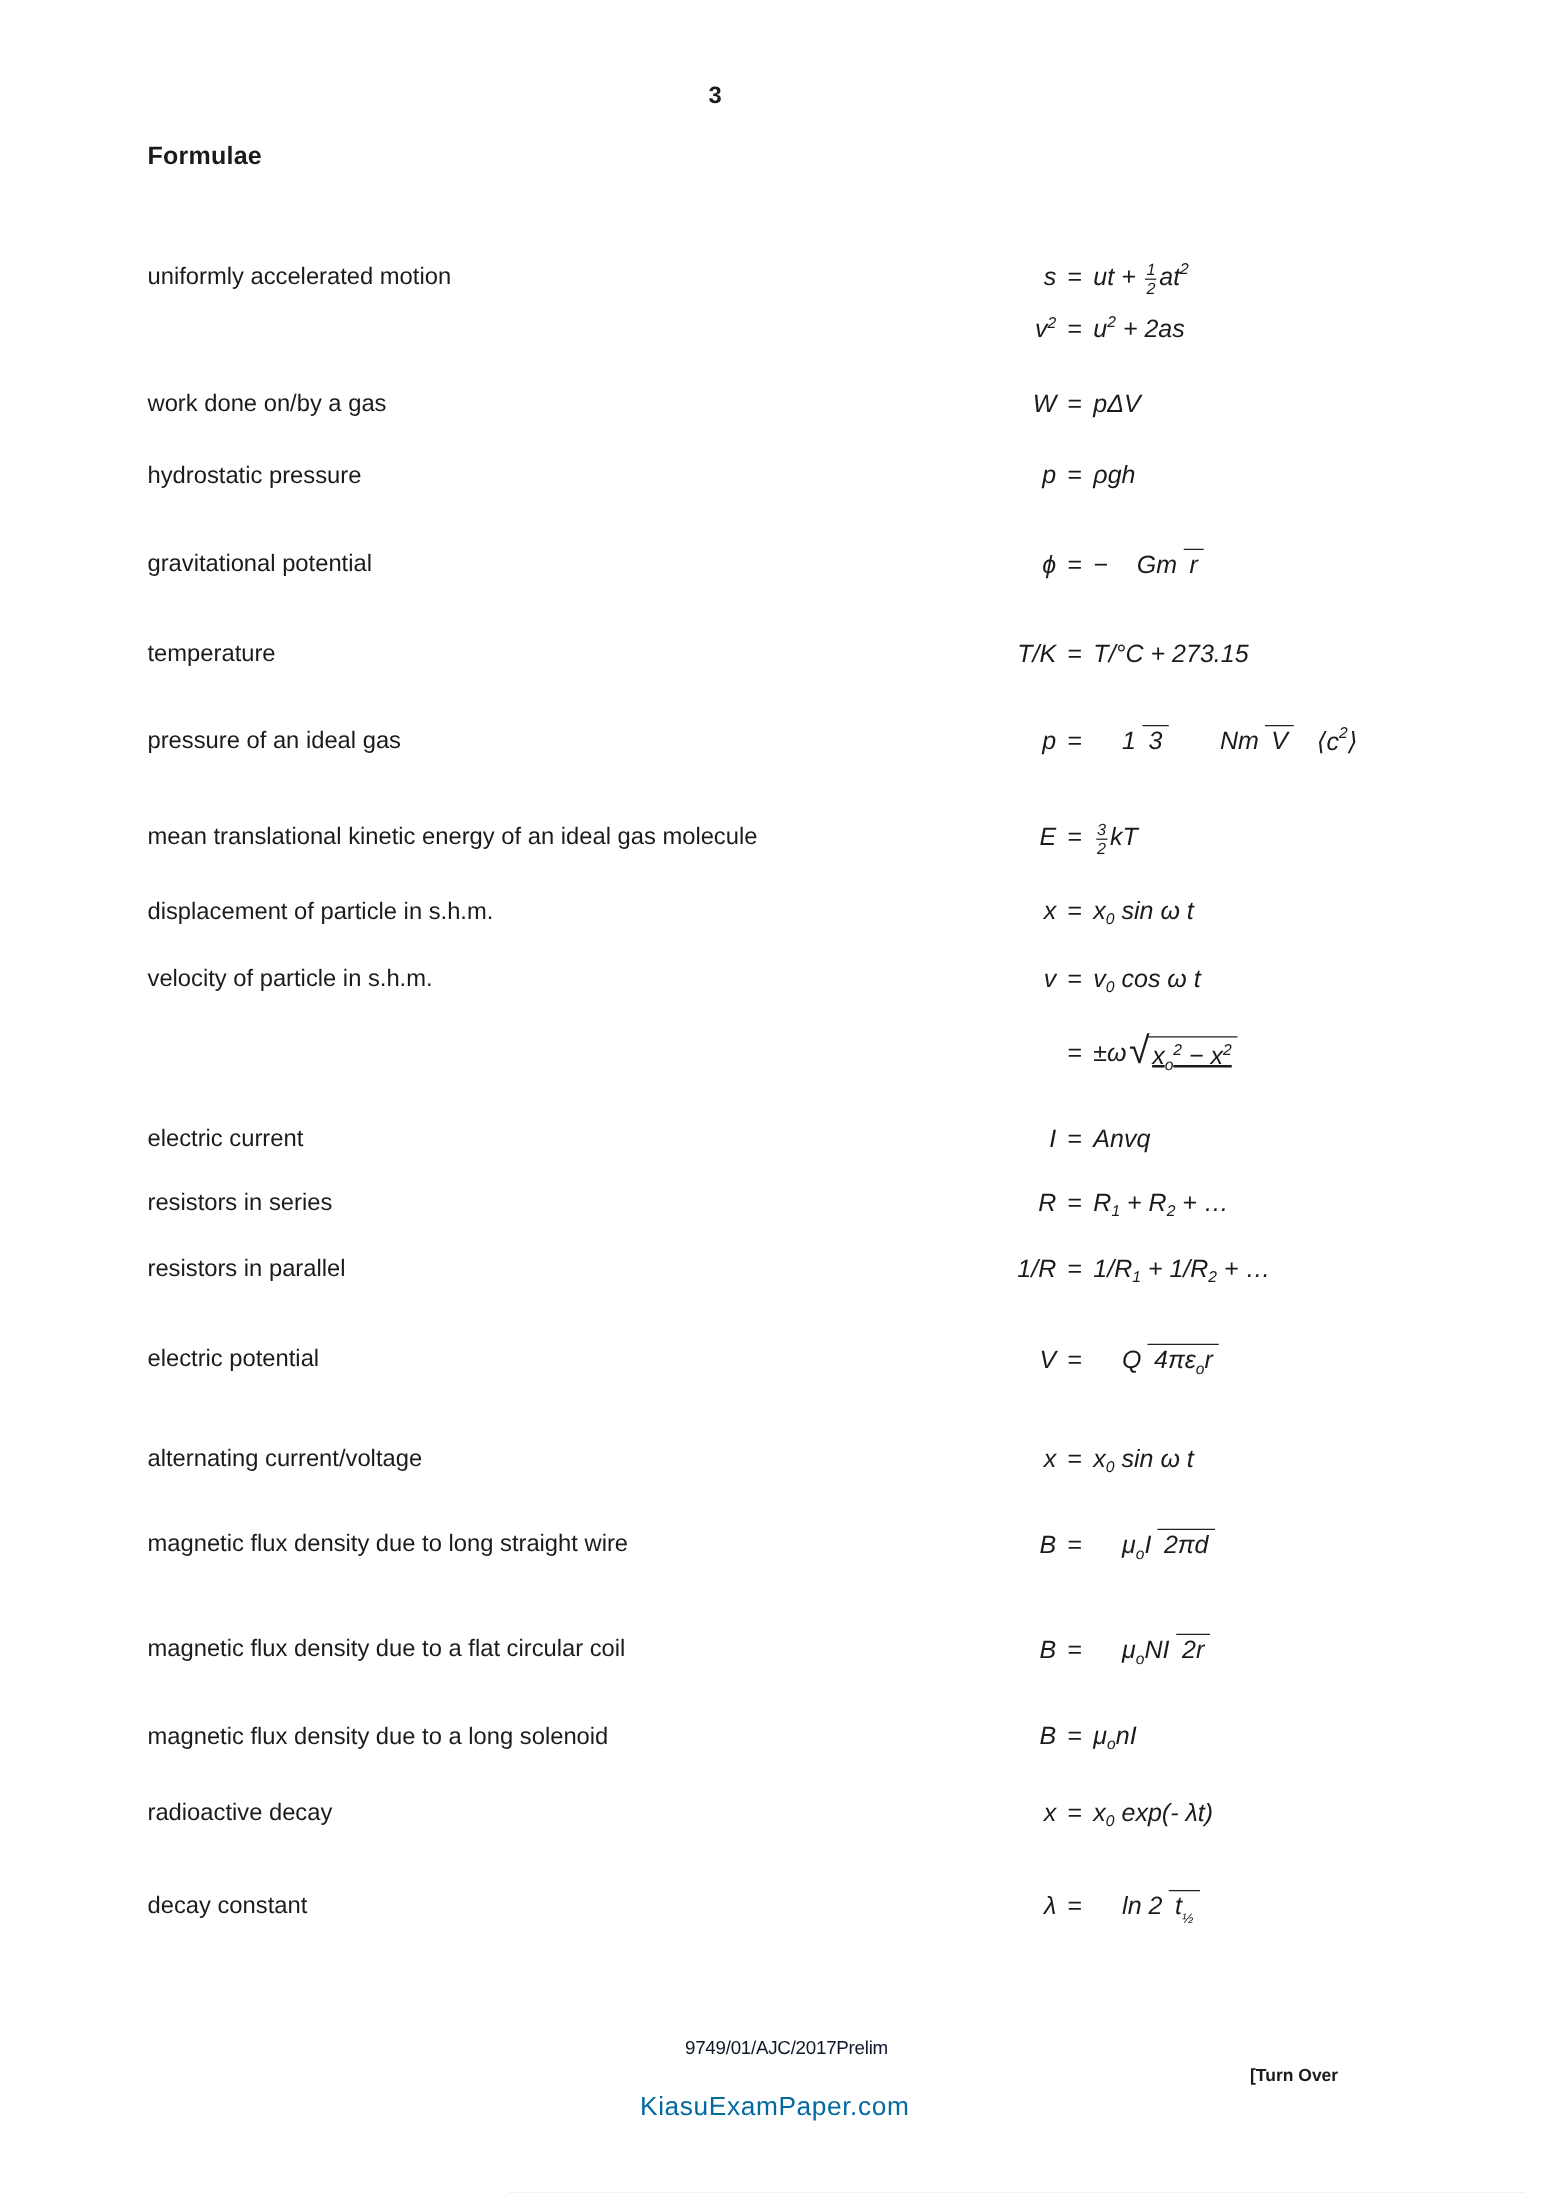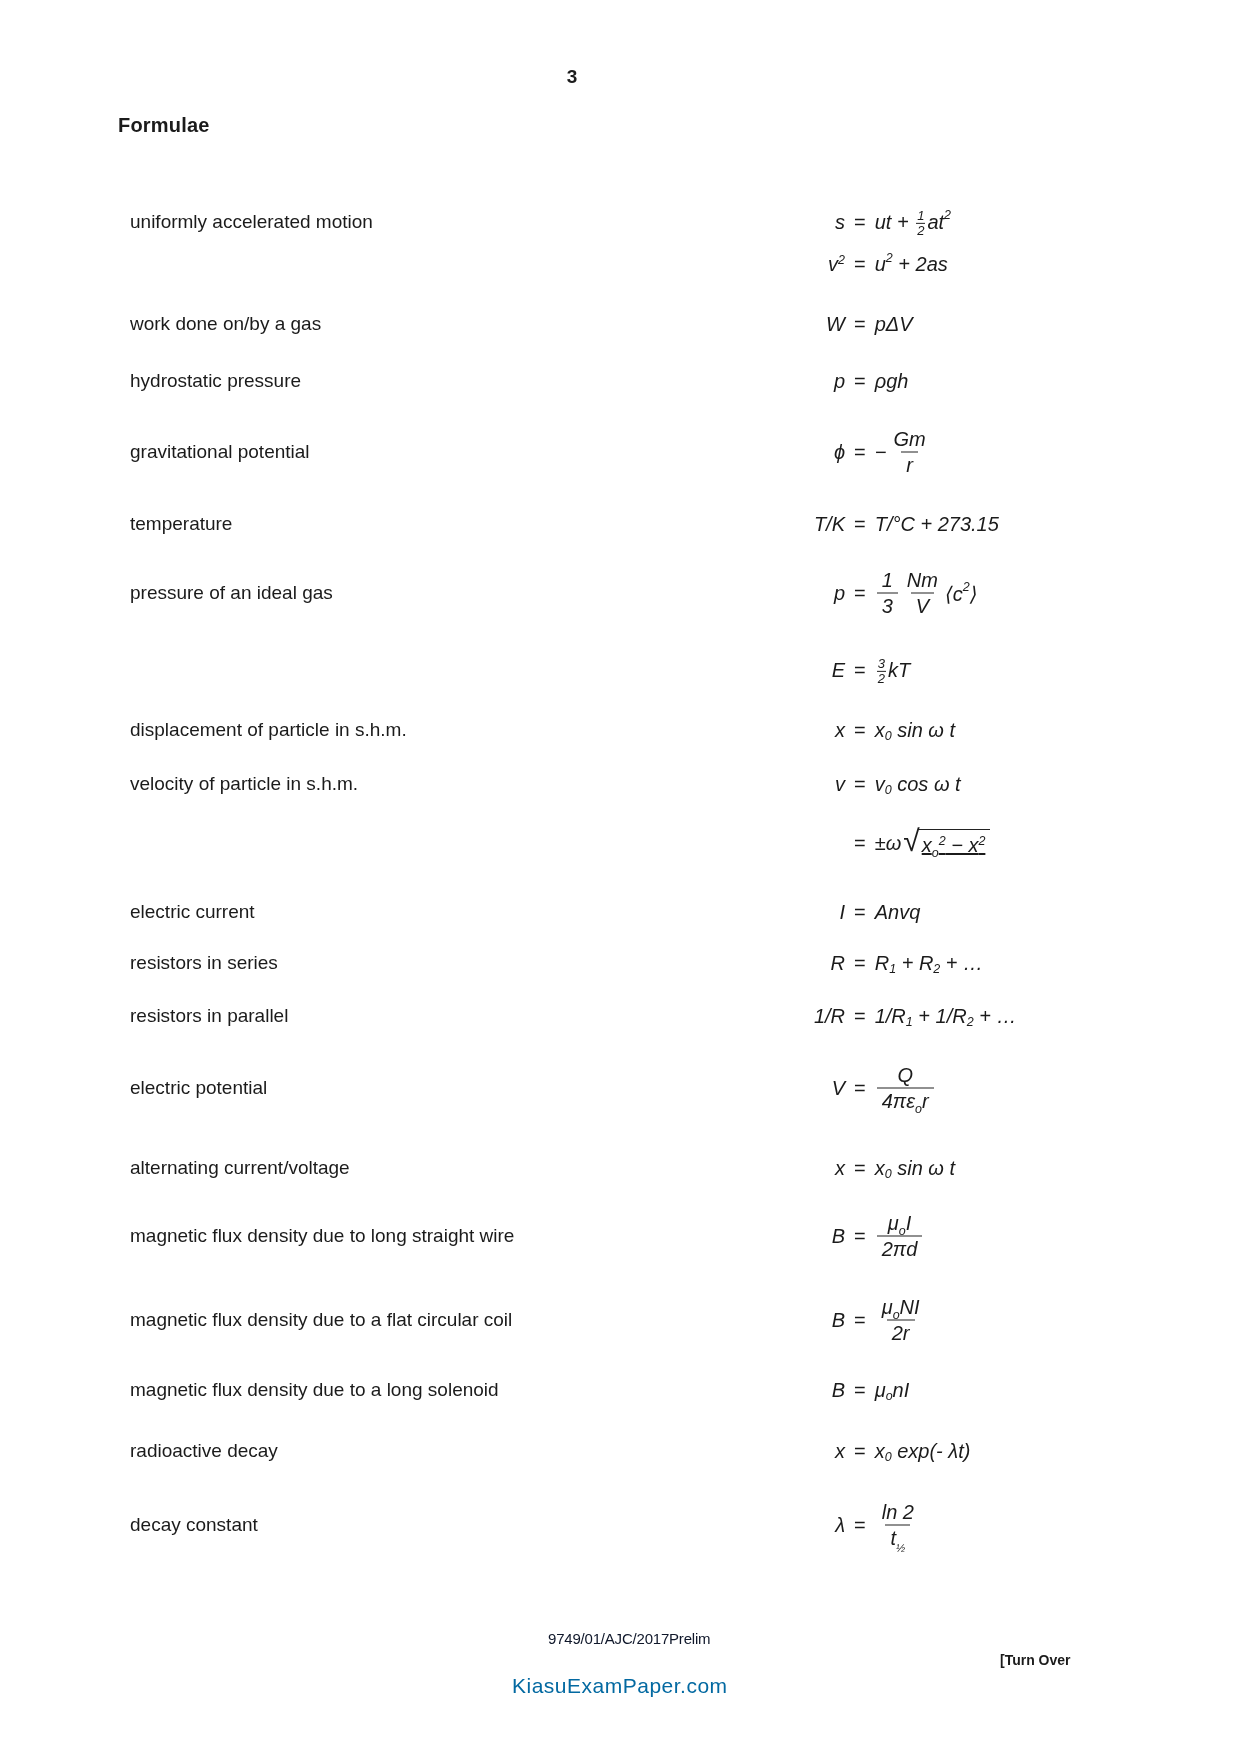--- a/index.html
+++ b/index.html
@@ -17,36 +17,36 @@
     text-align:center;font-size:19px;font-weight:bold;
   }
   .heading{
     position:absolute;left:118px;top:114px;
     font-size:20px;font-weight:bold;letter-spacing:.2px;
   }
   .row{
     position:absolute;left:118px;width:1060px;
     display:flex;align-items:center;
   }
-  .label{font-size:19px;margin-left:12px;}
+  .label{font-size:19px;}
   .f{
     position:absolute;left:522px;top:50%;transform:translateY(-50%);
     display:flex;align-items:center;
     font-size:20px;font-style:italic;white-space:pre;
   }
   .lhs{width:205px;text-align:right;display:inline-block;}
   .eq{padding:0 9px;font-style:normal;}
   .rhs{display:inline-flex;align-items:center;}
   sup,.sup{font-size:12.5px;position:relative;top:-7px;font-style:italic;line-height:0;}
   sub,.sub{font-size:12.5px;position:relative;top:5px;font-style:italic;line-height:0;}
   .sfrac{display:inline-flex;flex-direction:column;align-items:center;
          font-size:13px;line-height:1.05;margin:0 2px;transform:translateY(1px);}
   .sfrac .den{border-top:1.4px solid #222;padding:0 1px;}
-  .frac{display:inline-flex;flex-direction:column;align-items:center;
-        line-height:1.25;margin:0 2px;}
+  .frac{display:inline-flex;align-items:center;
+        line-height:1.25;margin:0 18px;}
   .frac .num{padding:0 5px;}
   .frac .den{border-top:1.8px solid #222;padding:0 5px;}
   .sqrt{display:inline-flex;align-items:flex-start;margin-left:2px;}
   .sqrt .radsym{font-size:30px;line-height:.9;font-style:normal;margin-right:-2px;transform:translateY(-2px);}
   .sqrt .body{border-top:1.8px solid #222;padding:4px 5px 0 4px;text-decoration:underline;}
   .tsub{font-size:11px;position:relative;top:7px;line-height:0;}
   .footer-code{
     position:absolute;left:548px;top:1630px;
     font-size:15px;color:#0f172a;letter-spacing:-.2px;
   }
@@ -153,20 +153,21 @@
           <span class="den">V</span>
         </span>
         <span>⟨c</span>
         <span class="sup">2</span>
         <span>⟩</span>
       </span>
     </span>
   </div>
 
   <div class="row" style="top:658px;height:24px">
+    <span class="label">mean translational kinetic energy of an ideal gas molecule</span>
     <span class="f">
       <span class="lhs">E</span>
       <span class="eq">=</span>
       <span class="rhs">
         <span class="sfrac">
           <span class="num">3</span>
           <span class="den">2</span>
         </span>
         <span>kT</span>
       </span>

